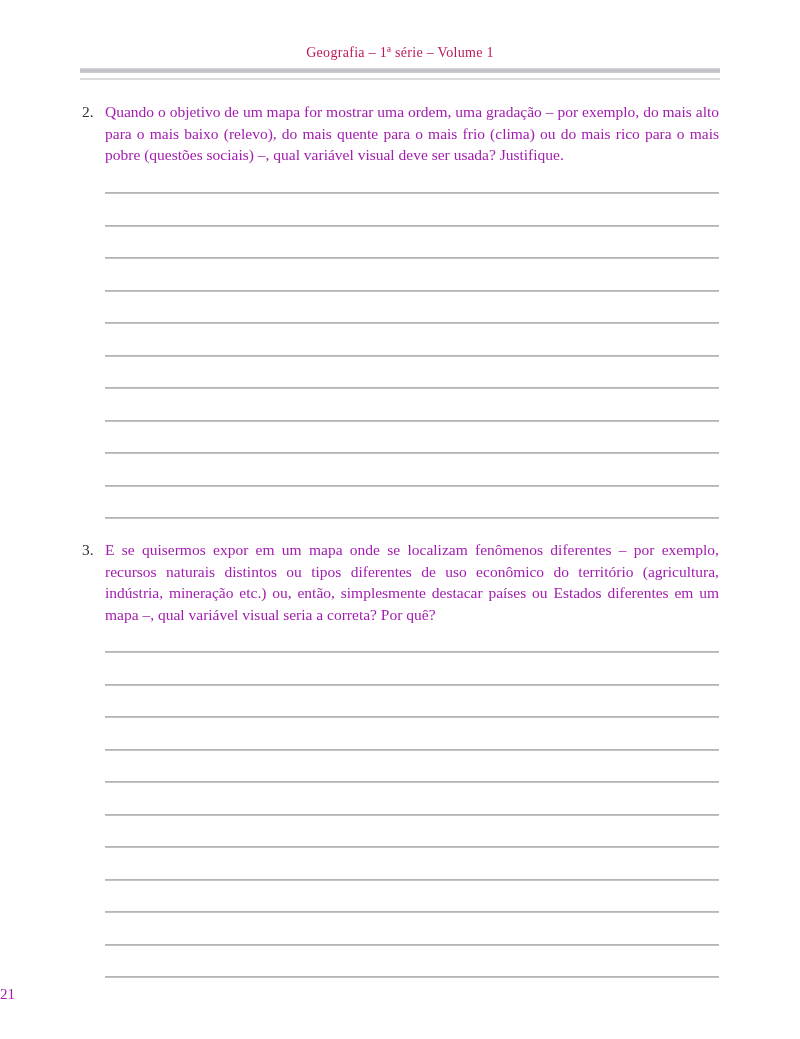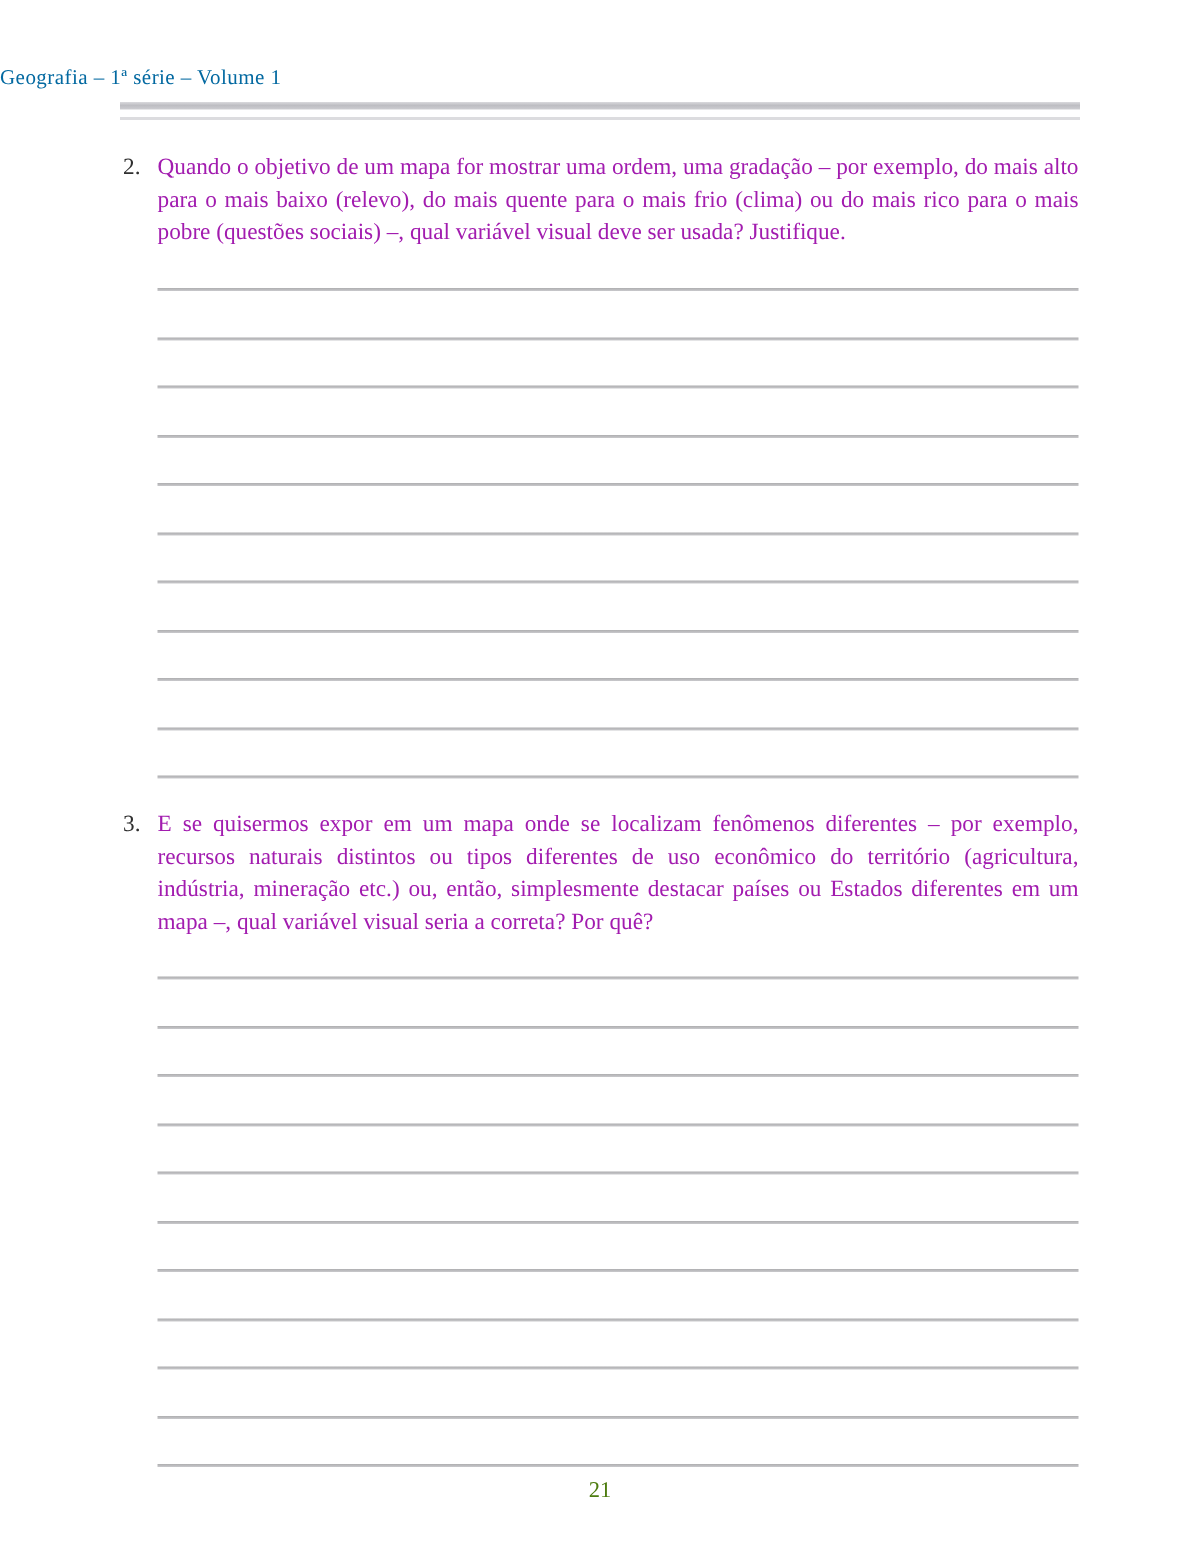--- a/index.html
+++ b/index.html
@@ -9,22 +9,23 @@
     height: 1039px;
     background: #ffffff;
     font-family: "Liberation Serif", serif;
     overflow: hidden;
   }
   .running-header {
     position: absolute;
     top: 45px;
     left: 0;
     width: 100%;
+    text-align: center;
     font-size: 14px;
-    color: #0369a1;
+    color: #be185d;
     letter-spacing: 0.3px;
   }
   .rule-thick {
     position: absolute;
     top: 68px;
     left: 80px;
     width: 640px;
     height: 5px;
     background: linear-gradient(to bottom, #dadadd 0%, #bdbdc2 45%, #cdcdd1 100%);
   }
@@ -69,23 +70,22 @@
   .answer-line {
     height: 2px;
     margin-bottom: 30.5px;
     background: linear-gradient(to bottom, #aeaeb0 0%, #c9c9cc 100%);
   }
   .page-number {
     position: absolute;
     top: 986px;
     left: 0;
     width: 100%;
-    text-align: center;
     font-size: 15px;
-    color: #4d7c0f;
+    color: #a21caf;
   }
 </style>
 </head>
 <body>
 
 <div class="page">
 
   <div class="running-header">Geografia – 1ª série – Volume 1</div>
 
   <div class="rule-thick"></div>

